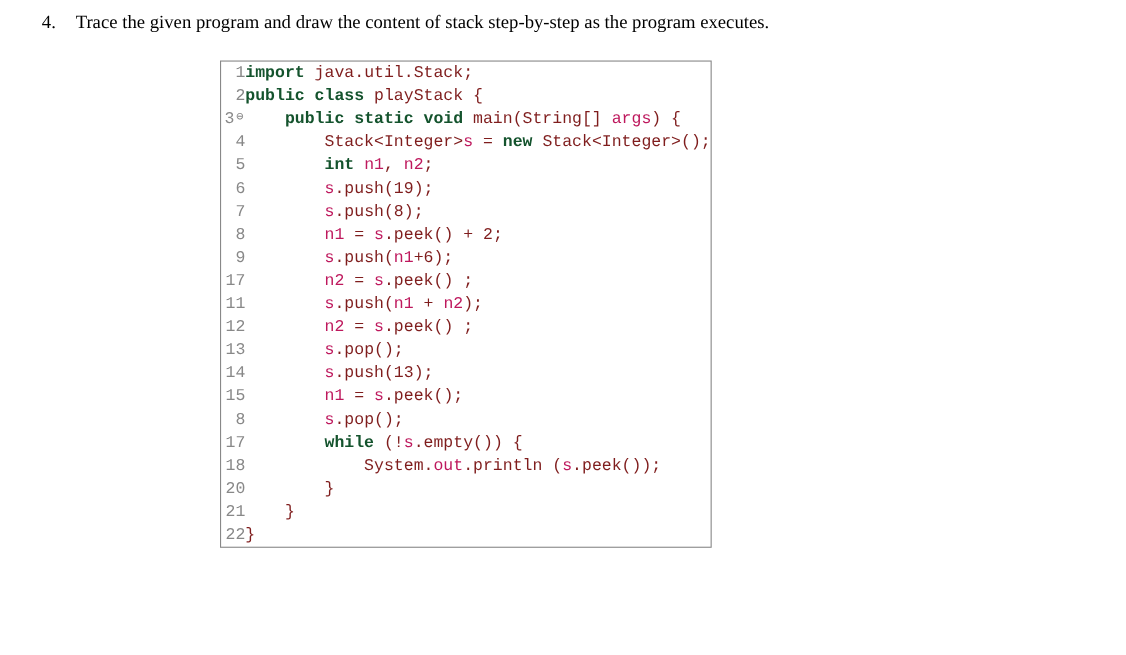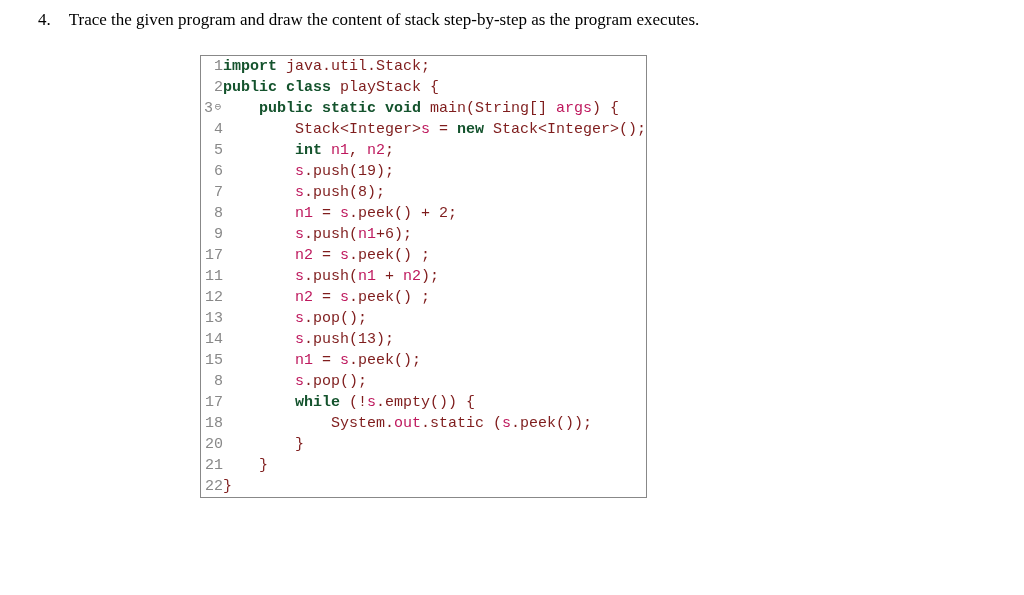--- a/index.html
+++ b/index.html
@@ -138,21 +138,21 @@
           <tr>
             <td class="line-number">8</td>
             <td class="code-cell"><span>        </span><span class="var">s</span><span class="cls">.pop();</span></td>
           </tr>
           <tr>
             <td class="line-number">17</td>
             <td class="code-cell"><span>        </span><span class="kw">while </span><span class="cls">(!</span><span class="var">s</span><span class="cls">.empty()) {</span></td>
           </tr>
           <tr>
             <td class="line-number">18</td>
-            <td class="code-cell"><span class="cls">            System.</span><span class="var">out</span><span class="cls">.static (</span><span class="var">s</span><span class="cls">.peek());</span></td>
+            <td class="code-cell"><span class="cls">            System.</span><span class="var">out</span><span class="cls">.println (</span><span class="var">s</span><span class="cls">.peek());</span></td>
           </tr>
           <tr>
             <td class="line-number">20</td>
             <td class="code-cell"><span class="cls">        }</span></td>
           </tr>
           <tr>
             <td class="line-number">21</td>
             <td class="code-cell"><span class="cls">    }</span></td>
           </tr>
           <tr>

